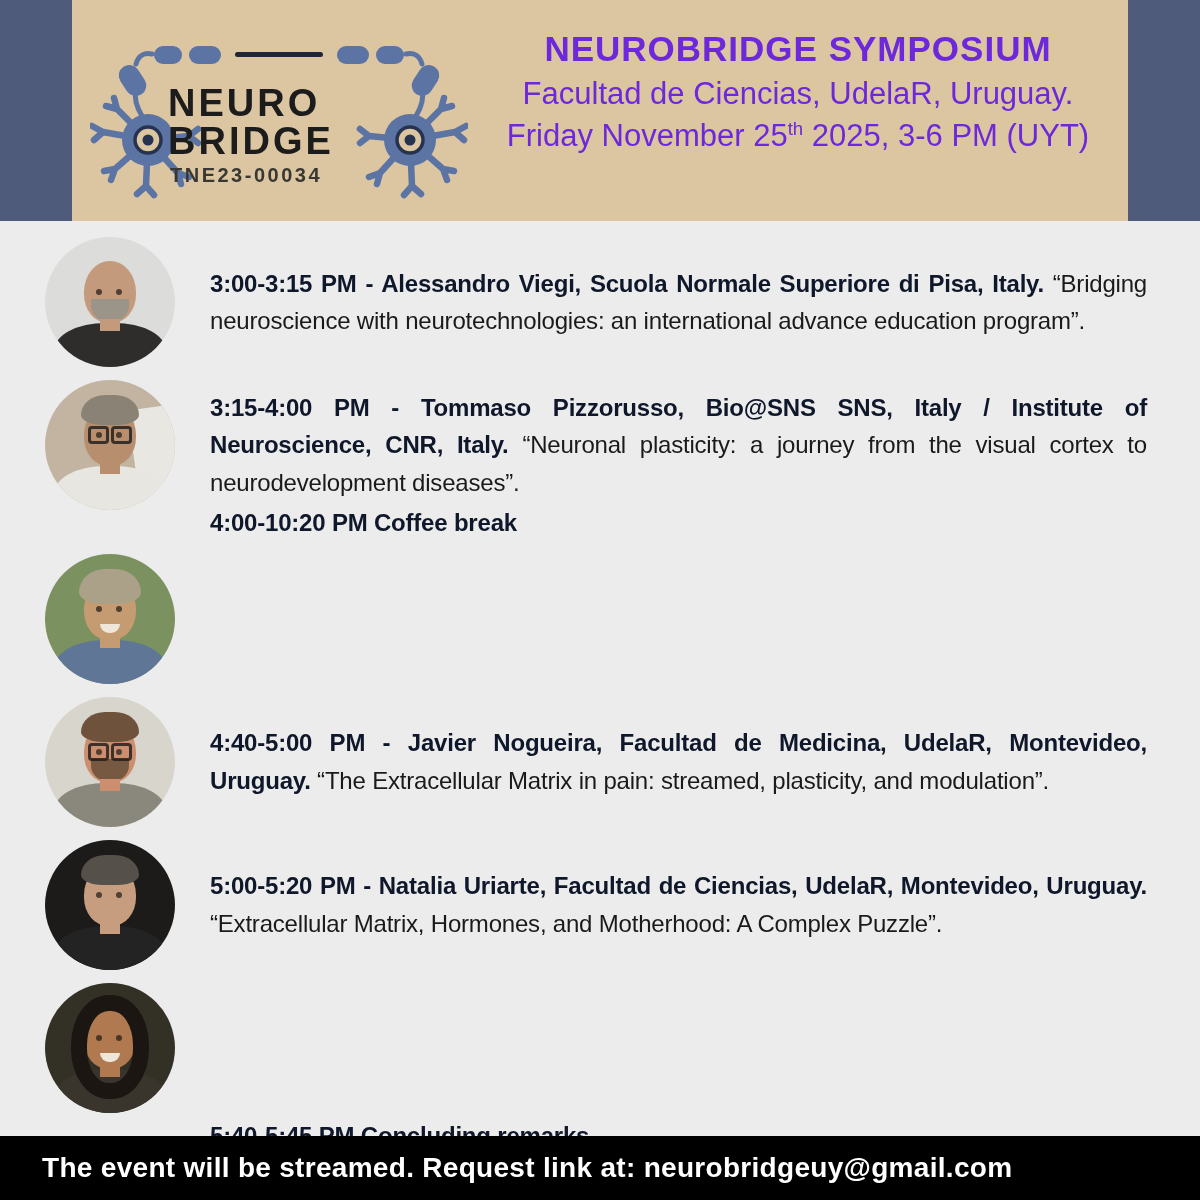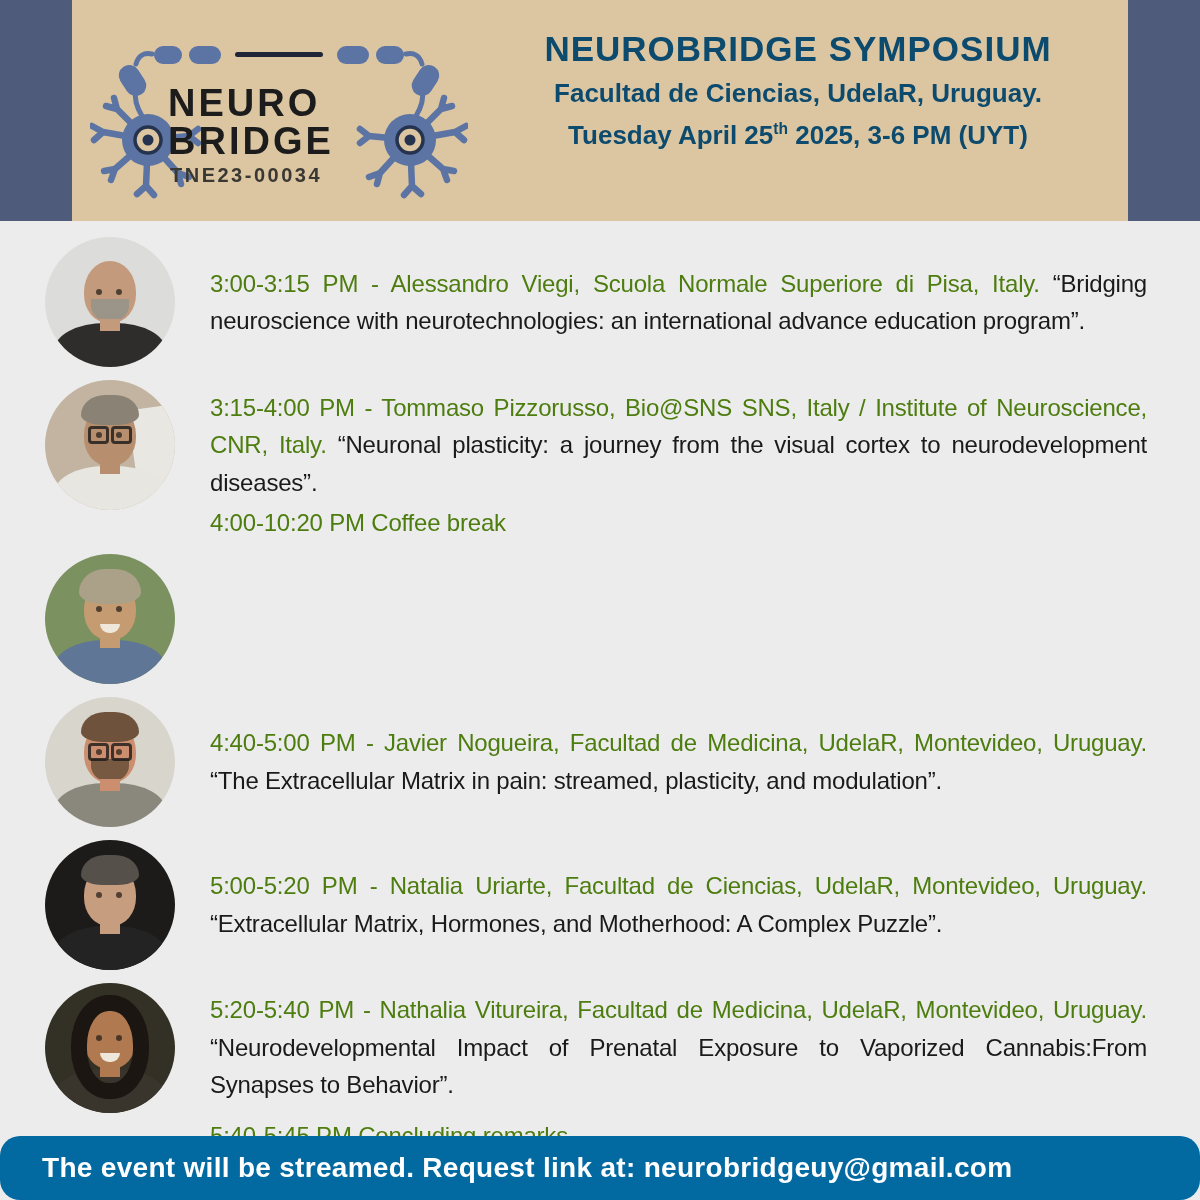--- a/index.html
+++ b/index.html
@@ -18,36 +18,36 @@
   .logo-svg .dendrites { stroke: #5b74a4; stroke-width: 6.5; stroke-linecap: round; fill: none; }
   .logo-svg .body-blob { fill: #5b74a4; }
   .logo-svg .nucleus-ring { fill: #dcc6a2; stroke: #26334f; stroke-width: 3.5; }
   .logo-svg .nucleus-dot { fill: #26334f; }
   .logo-svg .capsule { fill: #5b74a4; }
   .logo-svg .axon-line { stroke: #5b74a4; stroke-width: 5; fill: none; stroke-linecap: round; }
   .logo-svg .deck { fill: #1f2638; }
   .logo-svg .logo-word { font-family: "Liberation Sans", sans-serif; font-weight: 700; font-size: 38px; letter-spacing: 3px; fill: #1c1c1c; }
   .logo-svg .logo-code { font-family: "Liberation Sans", sans-serif; font-weight: 700; font-size: 20px; letter-spacing: 2.5px; fill: #3a3832; }
 
-  .header-text { flex: 1; text-align: center; color: #0c4a6e; padding-top: 30px; }
+  .header-text { flex: 1; text-align: center; color: #6d28d9; padding-top: 30px; }
   .header-text h1 { margin: 0; font-size: 35px; font-weight: 700; letter-spacing: 1px; line-height: 38px; }
-  .header-text .sub { margin: 9px 0 0; font-size: 26px; line-height: 33px; font-weight: 700; }
+  .header-text .sub { margin: 9px 0 0; font-size: 31px; line-height: 33px; font-weight: 400; }
   .header-text sup { font-size: 60%; vertical-align: super; line-height: 0; }
 
   
   .schedule { background: #ececec; padding: 16px 53px 0 45px; height: 915px; flex: none; overflow: hidden; }
   .row { display: flex; align-items: center; gap: 35px; margin-bottom: 13px; }
   .row:nth-child(2) { margin-bottom: -6px; justify-content: flex-end; }
   .row:nth-child(3) { margin: 0 0 12px; }
   .row:nth-child(8) { margin: -4px 0 0; }
   .row:nth-child(8) .entry-text { line-height: 28px; }
   .row.no-photo .entry-text { padding-left: 165px; text-align: left; }
 
   .entry-text { flex: 1; margin: 0; font-size: 24px; line-height: 37.5px; color: #1a1a1a; text-align: justify; letter-spacing: -0.2px; }
-  .entry-text strong { font-weight: 400; color: #4d7c0f; }
+  .entry-text strong { font-weight: 700; color: #0f172a; }
 
   
   .avatar { position: relative; width: 130px; height: 130px; border-radius: 50%; overflow: hidden; flex: none; background: var(--bg, #ddd); }
   .av-extra { display: none; }
   .av-shoulders { position: absolute; left: 9px; bottom: -16px; width: 112px; height: 60px; border-radius: 46% 46% 0 0; background: var(--shirt, #444); }
   .av-head { position: absolute; left: 39px; top: 24px; width: 52px; height: 62px; border-radius: 50% 50% 46% 46%; background: var(--skin, #c49a7d); }
   .av-head::after { content: ''; position: absolute; left: 16px; bottom: -8px; width: 20px; height: 12px; background: inherit; }
   .av-eyes { position: absolute; left: 51px; top: 52px; width: 6px; height: 6px; border-radius: 50%; background: rgba(30,25,20,.7); box-shadow: 20px 0 0 rgba(30,25,20,.7); }
   .av-hair { position: absolute; left: 36px; top: 15px; width: 58px; height: 30px; border-radius: 50% 50% 45% 45% / 80% 80% 40% 40%; background: var(--hair, #555); }
   .f-wavy .av-hair { height: 35px; width: 62px; left: 34px; }
@@ -56,21 +56,21 @@
   .av-glasses { display: none; }
   .f-glasses .av-glasses { display: block; position: absolute; left: 42px; top: 46px; width: 46px; height: 15px; }
   .f-glasses .av-glasses::before, .f-glasses .av-glasses::after { content: ''; position: absolute; top: 0; width: 15px; height: 12px; border: 3px solid rgba(25,25,25,.8); border-radius: 4px; }
   .f-glasses .av-glasses::before { left: 1px; }
   .f-glasses .av-glasses::after { right: 1px; }
   .av-mouth { display: none; }
   .f-smile .av-mouth { display: block; position: absolute; left: 55px; top: 70px; width: 20px; height: 9px; border-radius: 0 0 12px 12px; background: #efe7da; }
   .f-monitor .av-extra { display: block; position: absolute; right: -20px; top: 26px; width: 62px; height: 86px; background: #e9e7e2; border-radius: 10px; transform: rotate(-8deg); }
 
   
-  .footer { height: 64px; flex: none; background: #0369a1; display: flex; align-items: center; padding-left: 42px; border-radius: 20px; }
+  .footer { height: 64px; flex: none; background: #000000; display: flex; align-items: center; padding-left: 42px; }
   .footer p { margin: 0; color: #ffffff; font-size: 28px; font-weight: 700; letter-spacing: .3px; }
 </style>
 </head>
 <body>
 
 <div class="page">
 
   <header class="header">
     <div class="edge-bar"></div>
     <div class="header-main">
@@ -118,21 +118,21 @@
           </g>
           <rect class="deck" x="145" y="28" width="88" height="5" rx="2.5"></rect>
           <text class="logo-word" x="78" y="92">NEURO</text>
           <text class="logo-word" x="78" y="130">BRIDGE</text>
           <text class="logo-code" x="80" y="158">TNE23-00034</text>
         </svg>
       </div>
       <div class="header-text">
         <h1>NEUROBRIDGE SYMPOSIUM</h1>
         <p class="sub">Facultad de Ciencias, UdelaR, Uruguay.</p>
-        <p class="sub"><span>Tuesday April 25</span><sup>th</sup><span> 2025, 3-6 PM (UYT)</span></p>
+        <p class="sub"><span>Friday November 25</span><sup>th</sup><span> 2025, 3-6 PM (UYT)</span></p>
       </div>
     </div>
     <div class="edge-bar"></div>
   </header>
 
   <main class="schedule" id="schedule-list">
       <section class="row">
       <div class="avatar f-bald f-beard" title="bald man with gray beard wearing dark polo, light background" style="--bg: #dcdcda; --skin: #c49a7d; --hair: #97948a; --shirt: #2e2d2b;">
 
         <div class="av-shoulders"></div>
@@ -196,21 +196,20 @@
       <section class="row">
       <div class="avatar f-long-hair f-smile" title="smiling woman with long dark hair, dark background with greenery" style="--bg: #333026; --skin: #b0794f; --hair: #1b1611; --shirt: #3a352c;">
 
         <div class="av-shoulders"></div>
         <div class="av-head"></div>
         <div class="av-hair"></div>
         <div class="av-eyes"></div>
         <div class="av-mouth"></div>
 
       </div>
-      <p class="entry-text"><strong>5:20-5:40 PM - Nathalia Vitureira, Facultad de Medicina, UdelaR, Montevideo, Uruguay.</strong> <span>“Neurodevelopmental Impact of Prenatal Exposure to Vaporized Cannabis:From Synapses to Behavior”.</span></p>
     </section>
       <section class="row no-photo">
 
       <p class="entry-text"><strong>5:40-5:45 PM Concluding remarks</strong> </p>
     </section>
     </main>
 
   <footer class="footer">
     <p>The event will be streamed. Request link at: neurobridgeuy@gmail.com</p>
   </footer>

